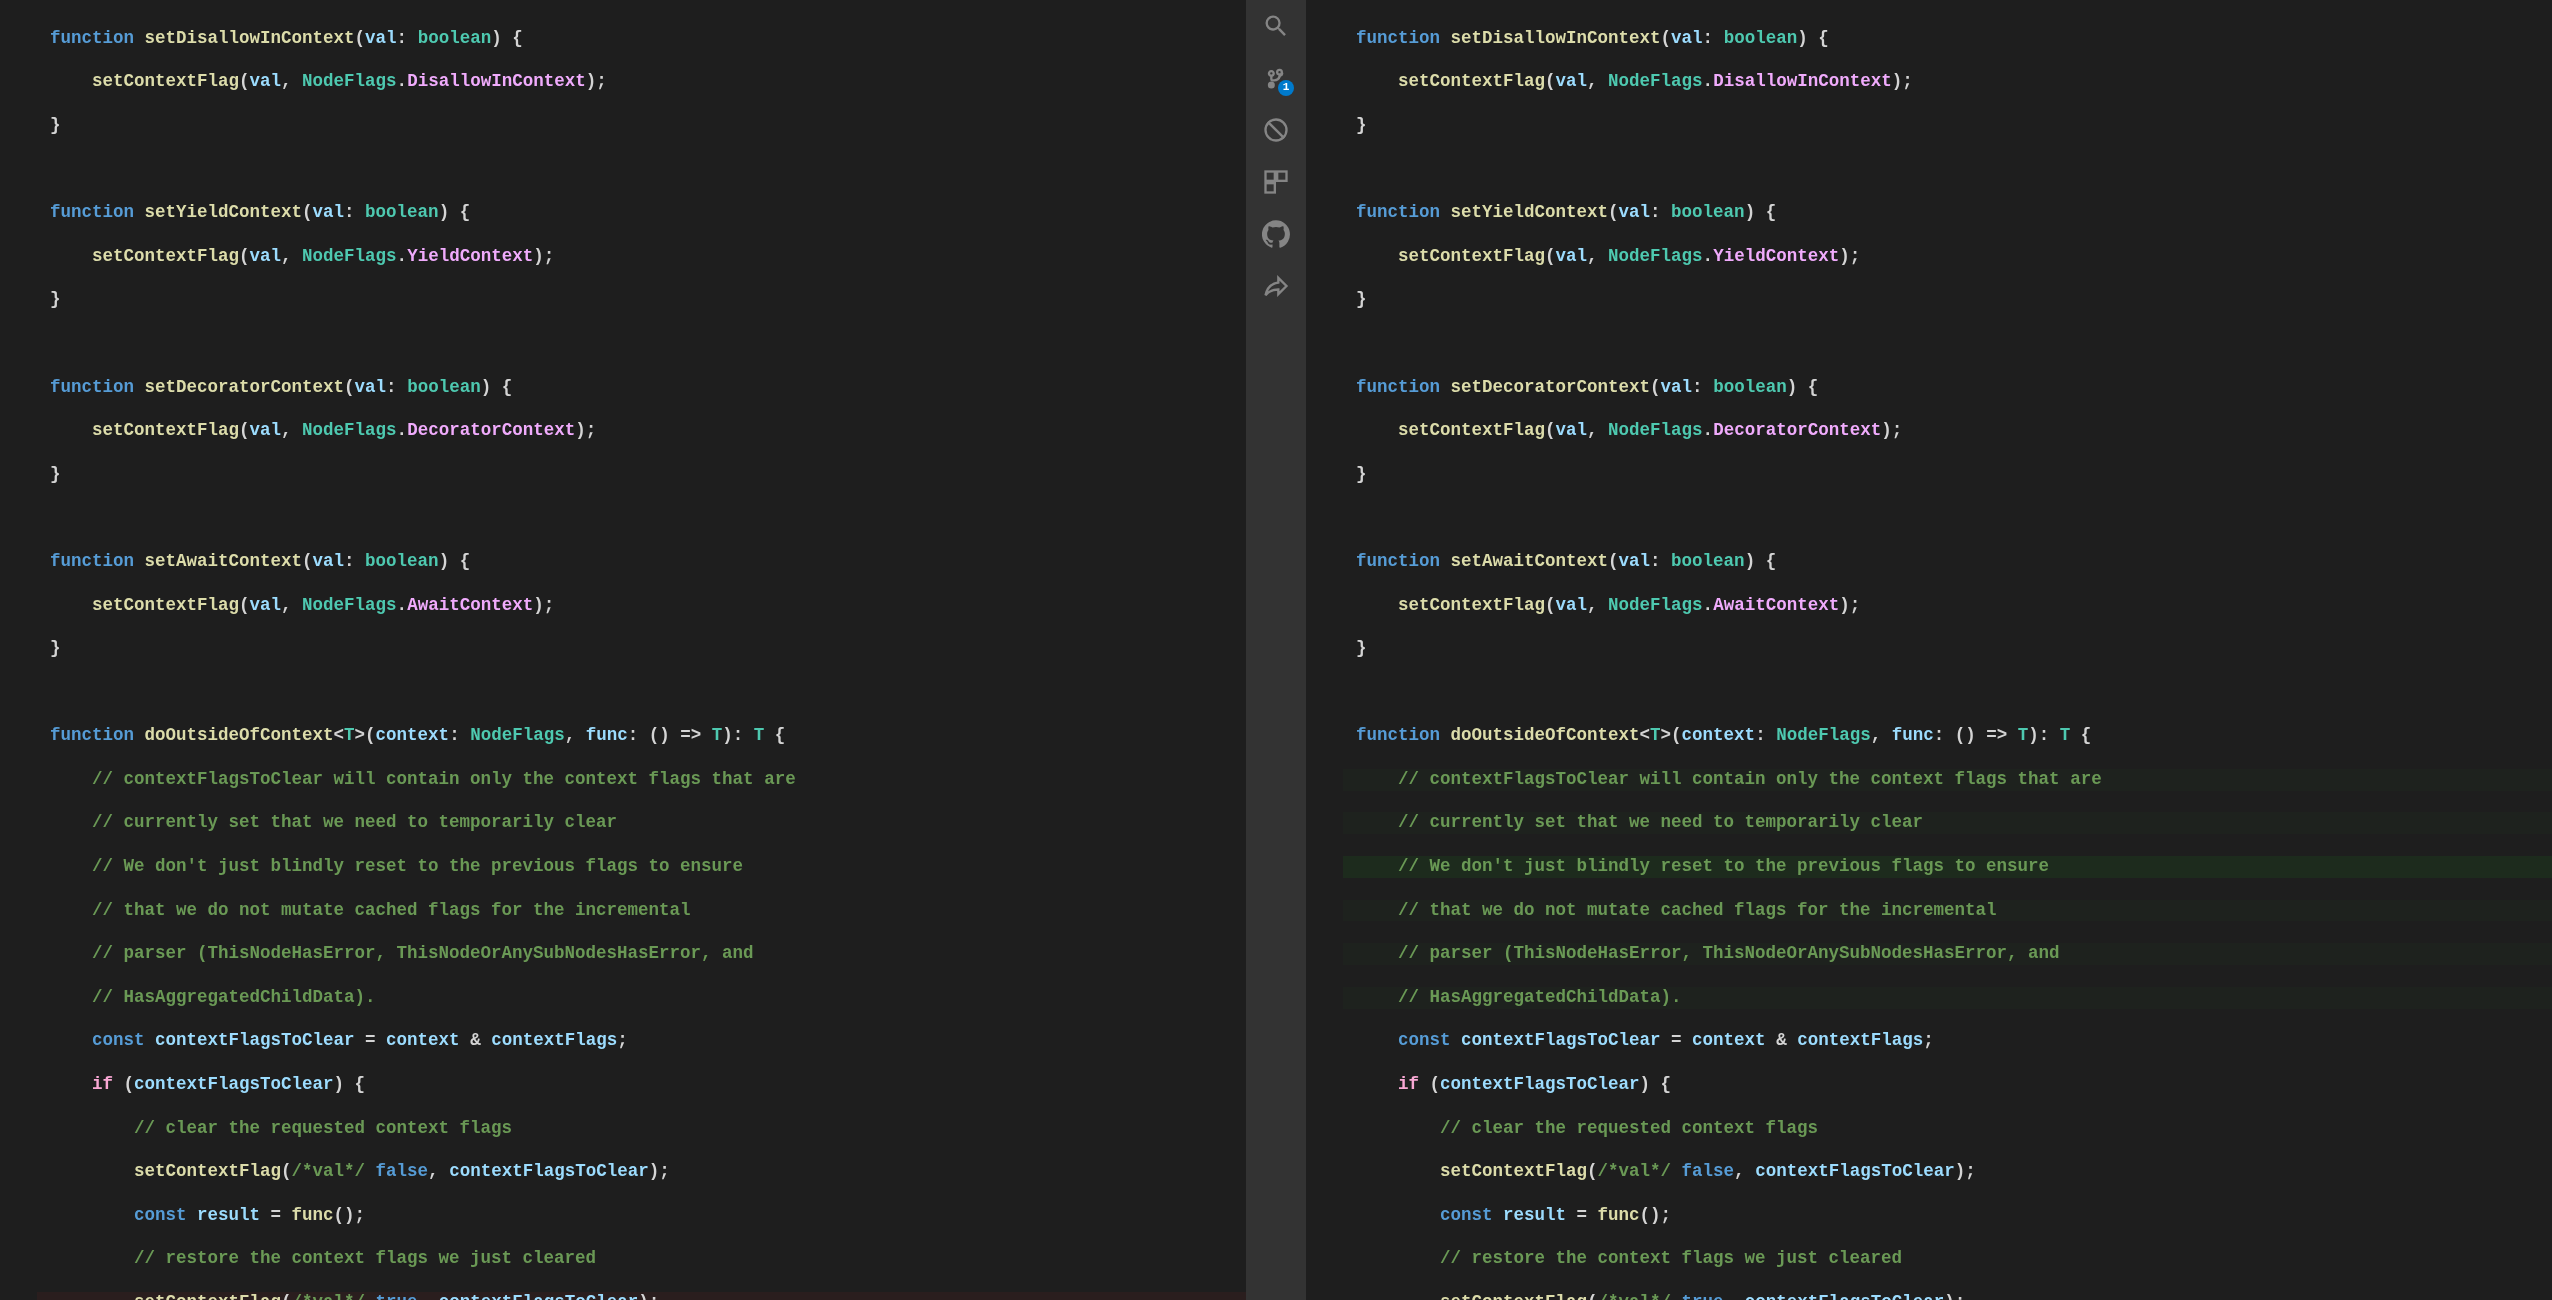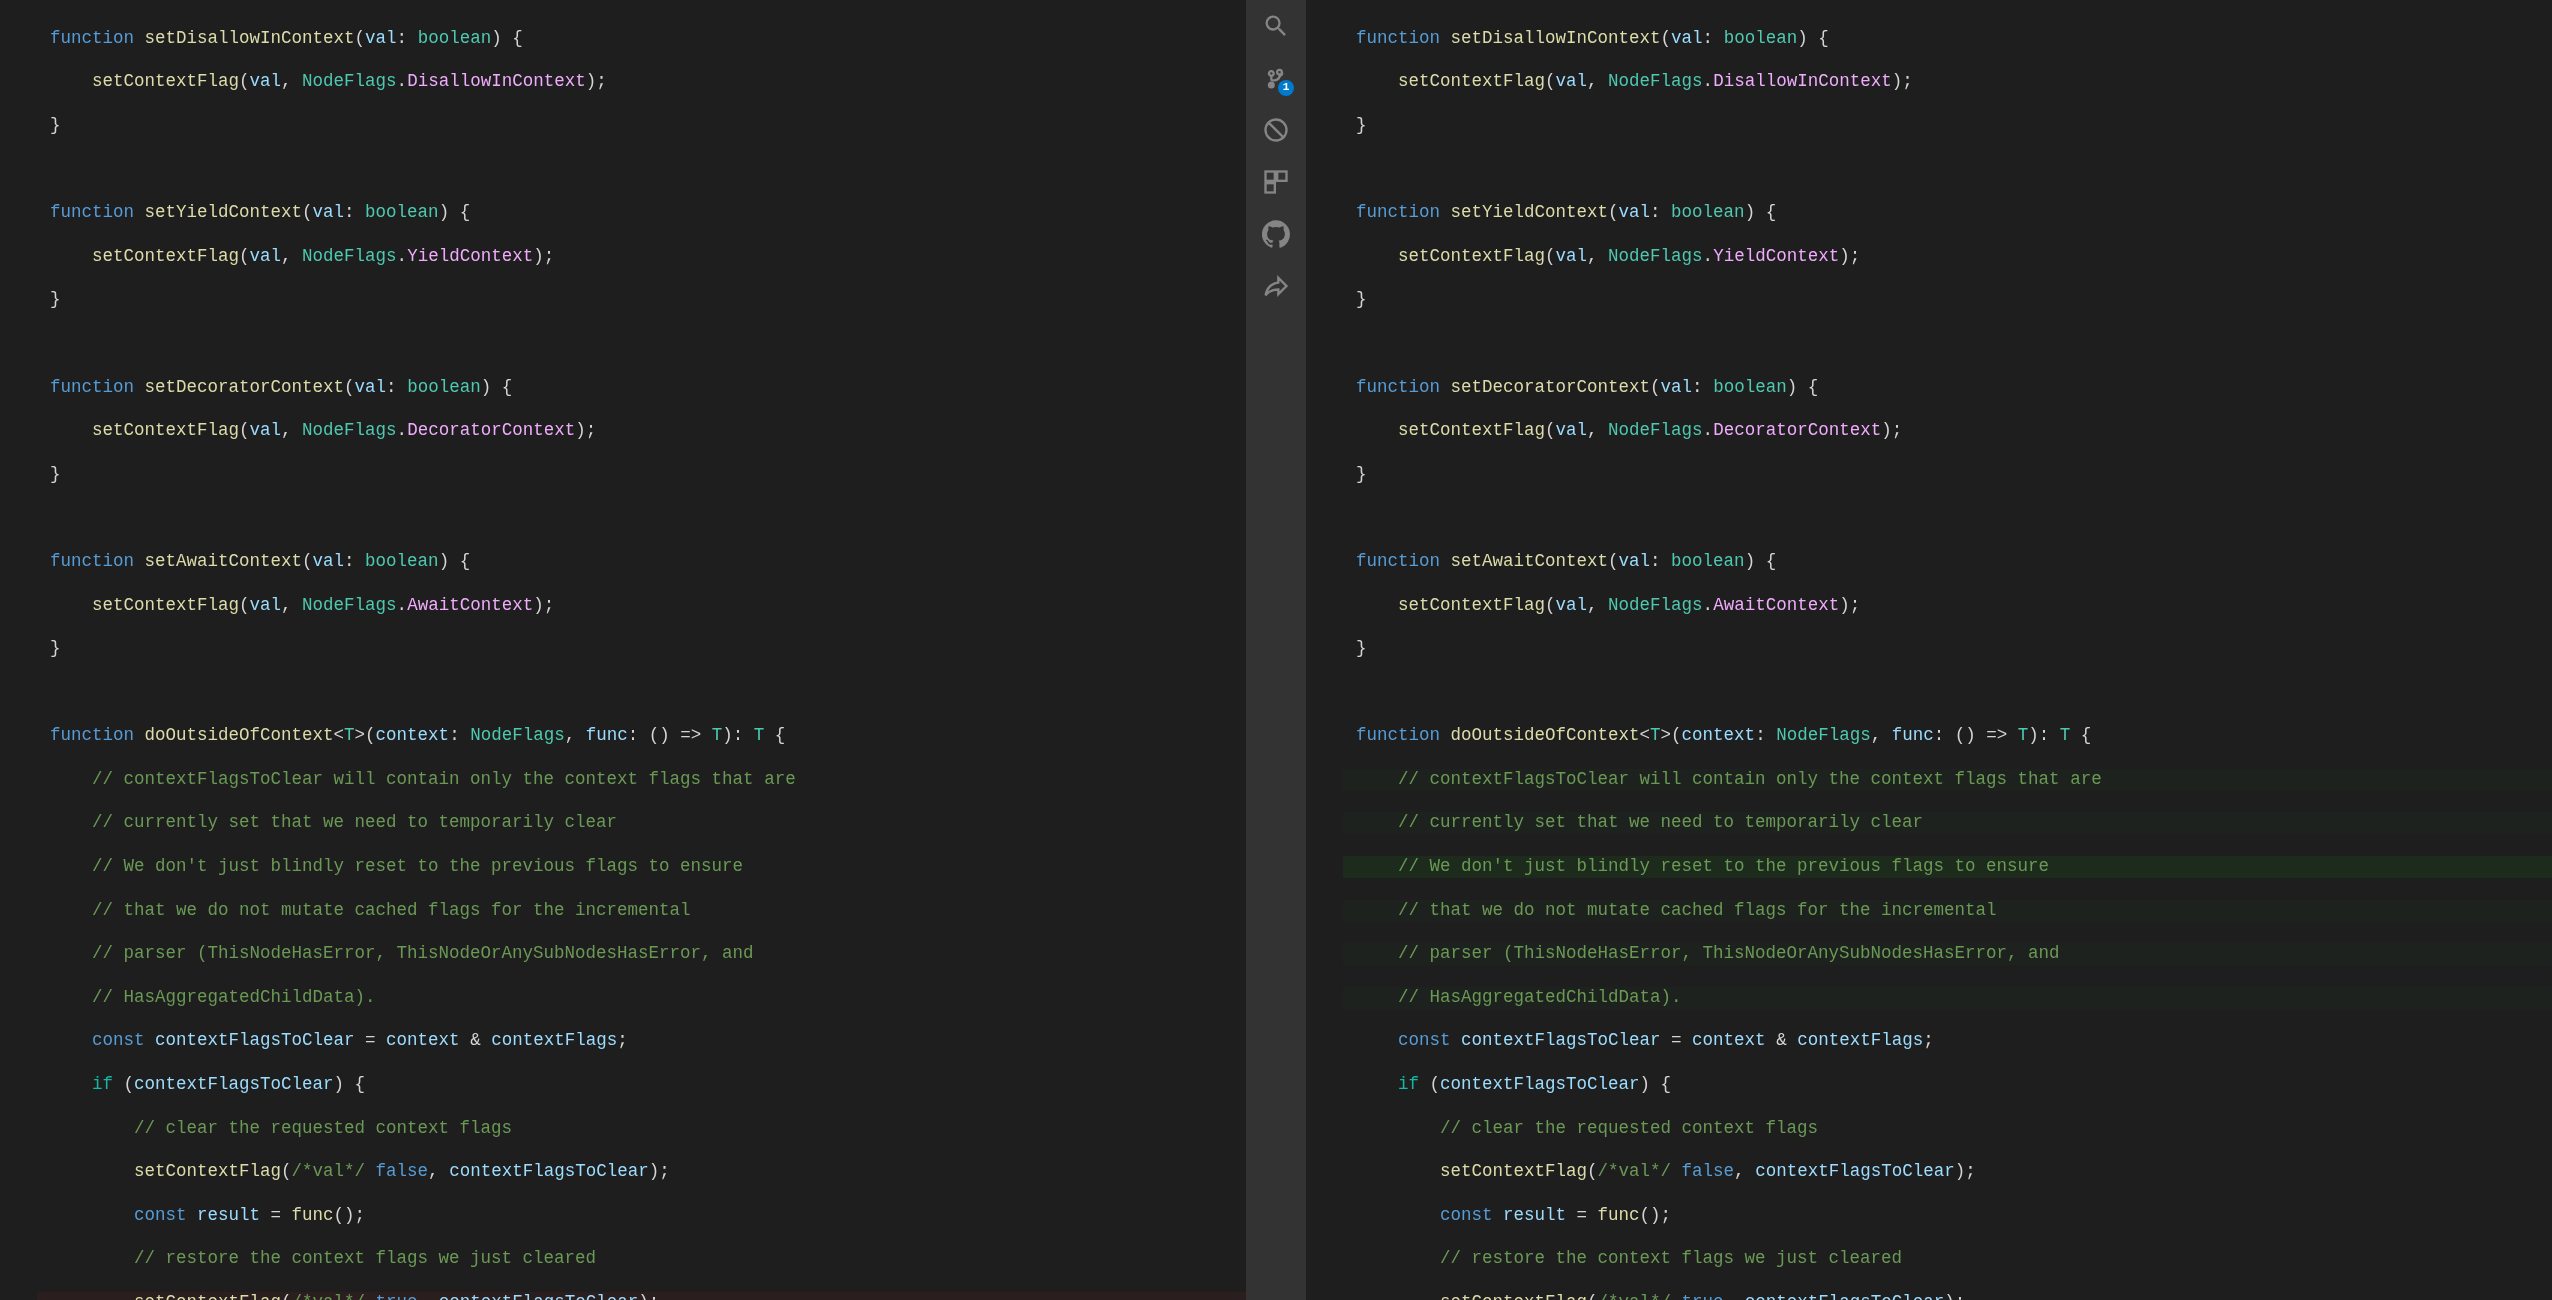--- a/index.html
+++ b/index.html
@@ -10,20 +10,21 @@
       font-size: 17.5px;
       line-height: 21.8px;
       overflow: hidden;
     }
     .container { display: flex; height: 100vh; }
     .pane {
       flex: 1;
       overflow: hidden;
       padding: 6px 0 0 0;
       position: relative;
+      font-weight: bold;
     }
     .pane-left { background: #1e1e1e; }
     .pane-right { background: #1e1e1e; }
     .activity-bar {
       width: 60px;
       background: #333333;
       display: flex;
       flex-direction: column;
       align-items: center;
       padding-top: 10px;
@@ -60,21 +61,21 @@
     .highlight-left { background: rgba(80,30,30,0.25); border-left: 3px solid transparent; }
     .highlight-right { background: rgba(30,50,30,0.2); border-left: 3px solid transparent; }
     .highlight-right-strong { background: rgba(30,70,30,0.35); }
     .kw { color: #569cd6; }
     .fn { color: #dcdcaa; }
     .param { color: #9cdcfe; }
     .type { color: #4ec9b0; }
     .comment { color: #6a9955; text-align: center; }
     .prop { color: #9cdcfe; }
     .enum { color: #f0abfc; }
-    .control { color: #14b8a6; margin-top: 12px; }
+    .control { color: #f9a8d4; margin-top: 12px; }
   </style>
 </head>
 <body>
 
 <div class="container">
   <div class="pane pane-left">
     <div class="code">
 <div class="line"><span class="kw">function</span> <span class="fn">setDisallowInContext</span>(<span class="param">val</span>: <span class="type">boolean</span>) {</div>
 <div class="line">    <span class="fn">setContextFlag</span>(<span class="param">val</span>, <span class="type">NodeFlags</span>.<span class="enum">DisallowInContext</span>);</div>
 <div class="line">}</div>

